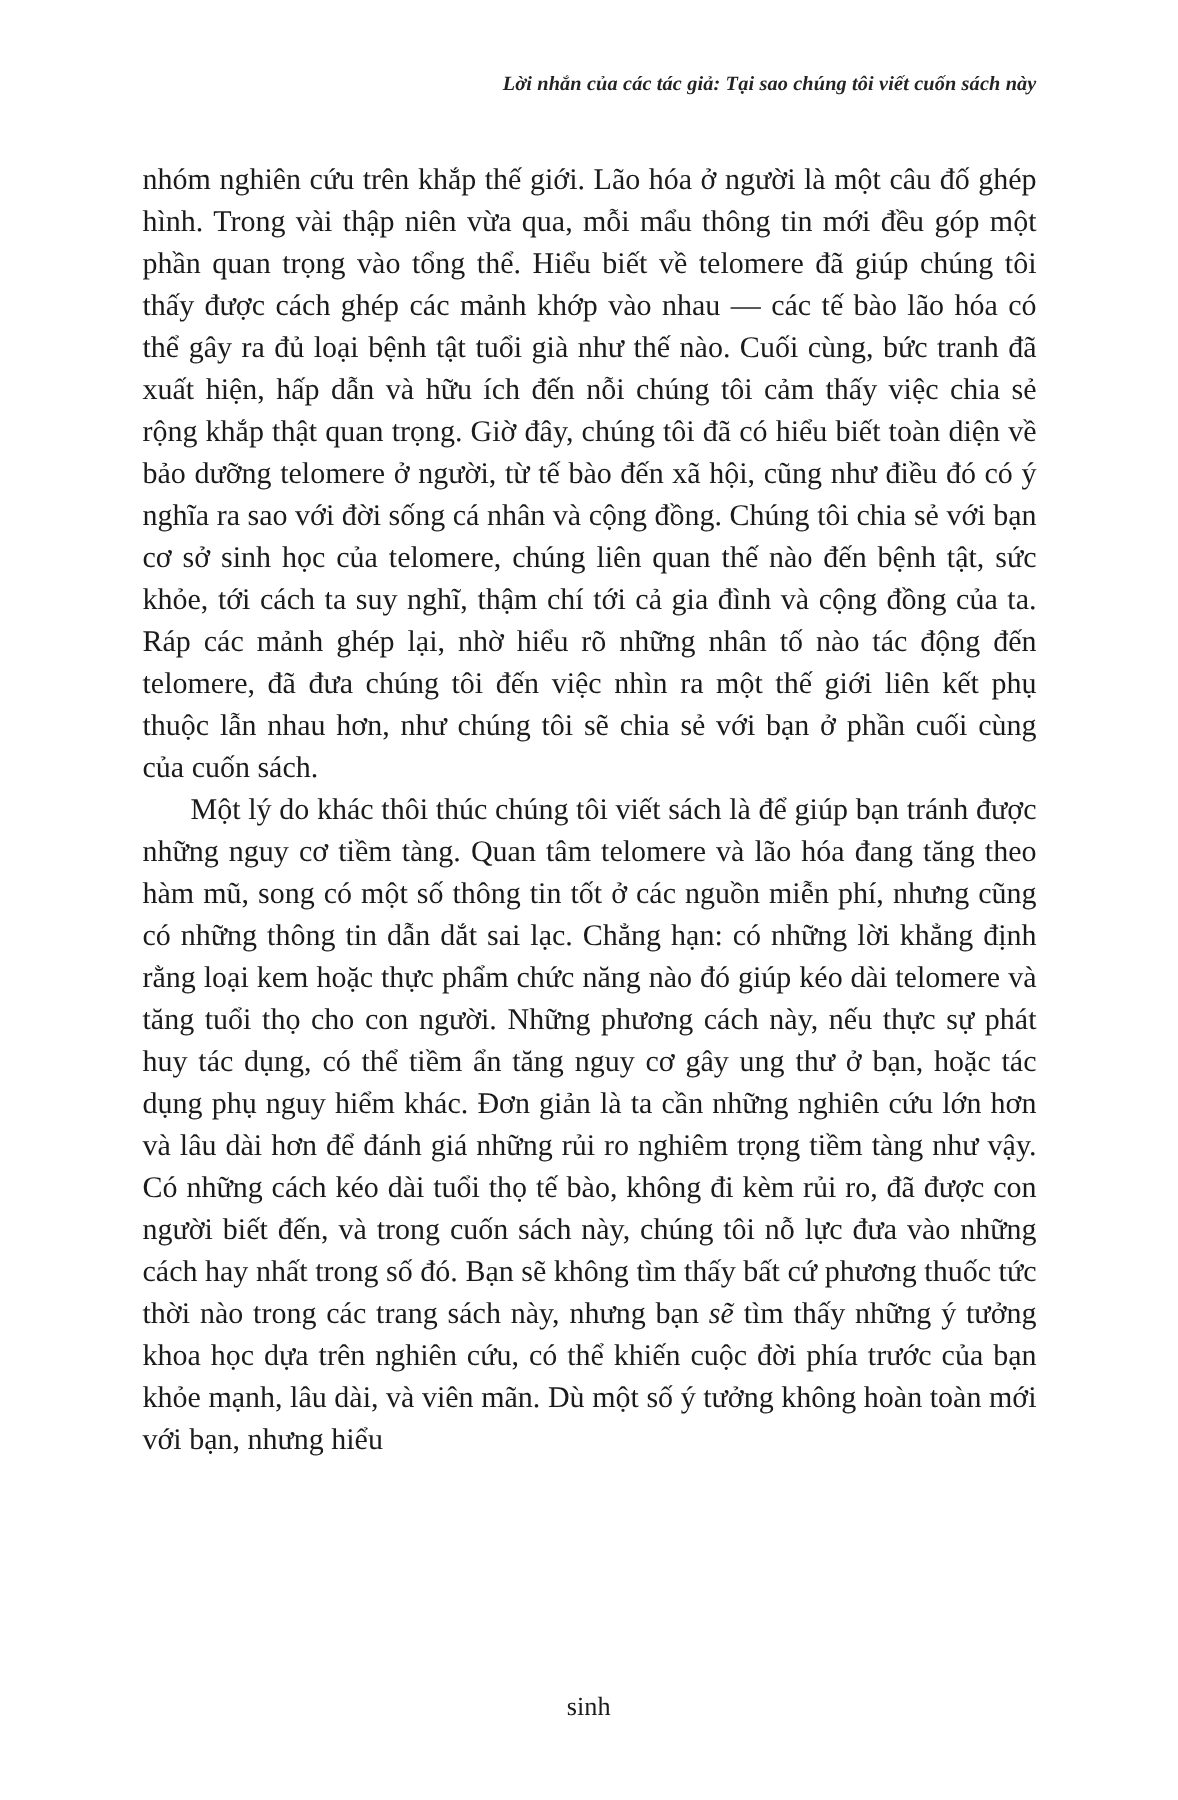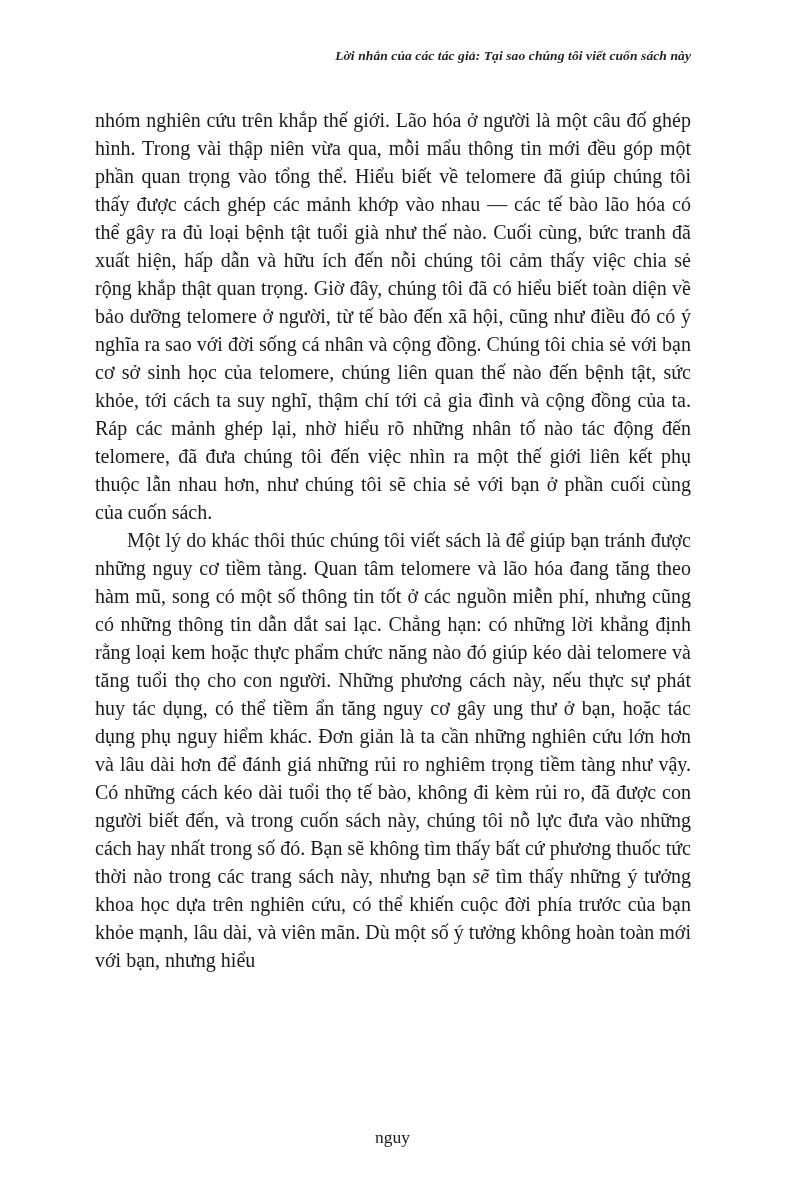--- a/index.html
+++ b/index.html
@@ -63,14 +63,14 @@
 <body>
 
 <div class="page">
   <div class="running-head">Lời nhắn của các tác giả: Tại sao chúng tôi viết cuốn sách này</div>
 
   <main class="body-text">
       <p><span>nhóm nghiên cứu trên khắp thế giới. Lão hóa ở người là một câu đố ghép hình. Trong vài thập niên vừa qua, mỗi mẩu thông tin mới đều góp một phần quan trọng vào tổng thể. Hiểu biết về telomere đã giúp chúng tôi thấy được cách ghép các mảnh khớp vào nhau — các tế bào lão hóa có thể gây ra đủ loại bệnh tật tuổi già như thế nào. Cuối cùng, bức tranh đã xuất hiện, hấp dẫn và hữu ích đến nỗi chúng tôi cảm thấy việc chia sẻ rộng khắp thật quan trọng. Giờ đây, chúng tôi đã có hiểu biết toàn diện về bảo dưỡng telomere ở người, từ tế bào đến xã hội, cũng như điều đó có ý nghĩa ra sao với đời sống cá nhân và cộng đồng. Chúng tôi chia sẻ với bạn cơ sở sinh học của telomere, chúng liên quan thế nào đến bệnh tật, sức khỏe, tới cách ta suy nghĩ, thậm chí tới cả gia đình và cộng đồng của ta. Ráp các mảnh ghép lại, nhờ hiểu rõ những nhân tố nào tác động đến telomere, đã đưa chúng tôi đến việc nhìn ra một thế giới liên kết phụ thuộc lẫn nhau hơn, như chúng tôi sẽ chia sẻ với bạn ở phần cuối cùng của cuốn sách.</span></p>
       <p class="indented"><span>Một lý do khác thôi thúc chúng tôi viết sách là để giúp bạn tránh được những nguy cơ tiềm tàng. Quan tâm telomere và lão hóa đang tăng theo hàm mũ, song có một số thông tin tốt ở các nguồn miễn phí, nhưng cũng có những thông tin dẫn dắt sai lạc. Chẳng hạn: có những lời khẳng định rằng loại kem hoặc thực phẩm chức năng nào đó giúp kéo dài telomere và tăng tuổi thọ cho con người. Những phương cách này, nếu thực sự phát huy tác dụng, có thể tiềm ẩn tăng nguy cơ gây ung thư ở bạn, hoặc tác dụng phụ nguy hiểm khác. Đơn giản là ta cần những nghiên cứu lớn hơn và lâu dài hơn để đánh giá những rủi ro nghiêm trọng tiềm tàng như vậy. Có những cách kéo dài tuổi thọ tế bào, không đi kèm rủi ro, đã được con người biết đến, và trong cuốn sách này, chúng tôi nỗ lực đưa vào những cách hay nhất trong số đó. Bạn sẽ không tìm thấy bất cứ phương thuốc tức thời nào trong các trang sách này, nhưng bạn </span><em>sẽ</em><span> tìm thấy những ý tưởng khoa học dựa trên nghiên cứu, có thể khiến cuộc đời phía trước của bạn khỏe mạnh, lâu dài, và viên mãn. Dù một số ý tưởng không hoàn toàn mới với bạn, nhưng hiểu</span></p>
     </main>
 
-  <div class="page-number">nguy</div>
+  <div class="page-number">sinh</div>
 </div>
 
 </body></html>

